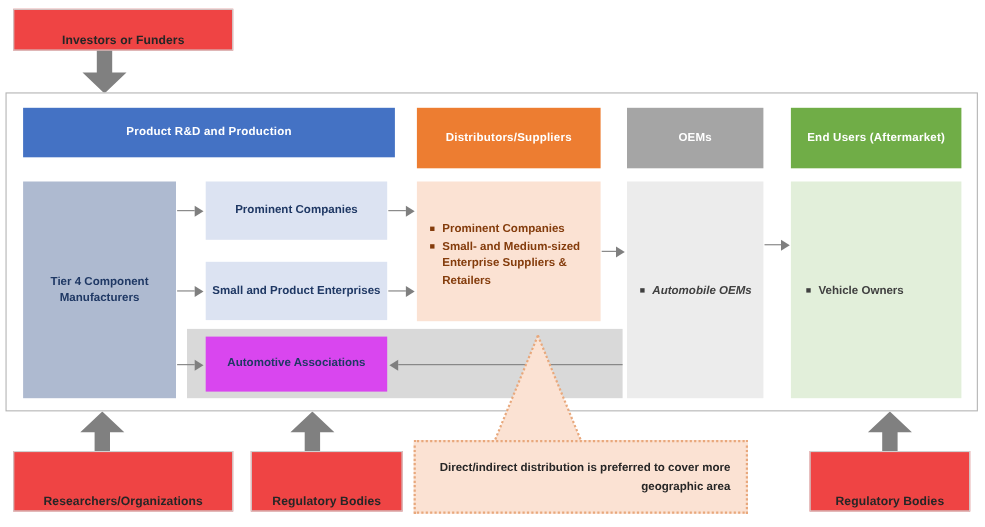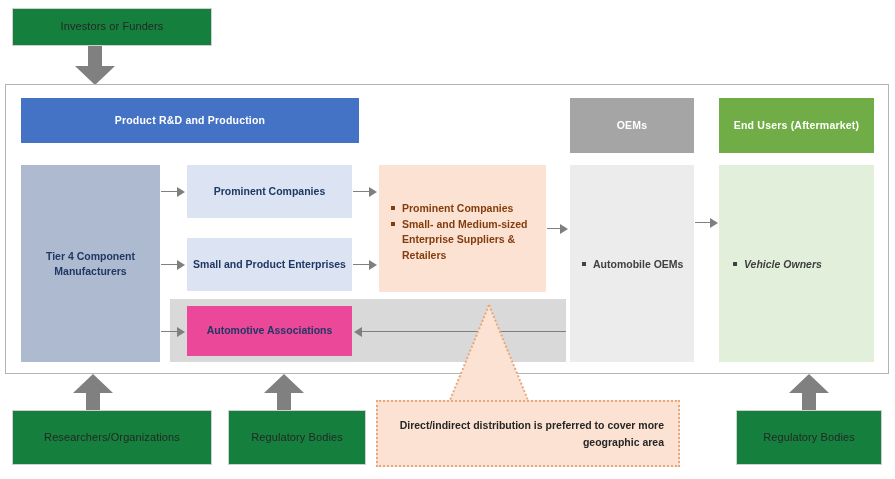--- a/index.html
+++ b/index.html
@@ -23,26 +23,27 @@
   .boxtext {
     display: flex;
     align-items: center;
     justify-content: center;
     text-align: center;
     line-height: 1.25;
   }
 
   
   .plate {
-    background: #15803d;
+    background: #ef4444;
     border: 1px solid #d0d0d0;
     color: #262626;
     font-size: 11px;
-    font-weight: normal;
+    font-weight: bold;
     letter-spacing: .1px;
+    align-items: flex-end;
   }
 
   
   #frame {
     position: absolute;
     left: 5px;
     top: 84px;
     width: 884px;
     height: 290px;
     border: 1px solid #b4b4b4;
@@ -122,20 +123,23 @@
   <svg class="fatarrow" style="left:74px; top:46px;" width="42" height="40" viewBox="0 0 42 40">
     <polygon points="14,0 28,0 28,20 41,20 21,39 1,20 14,20" fill="#808080"></polygon>
   </svg>
 
   <div id="frame"></div>
 
   <div class="abs hdr boxtext" style="left:21px; top:98px; width:338px; height:45px; background:#4472C4;">
     <span>Product R&amp;D and Production</span>
   </div>
 
+  <div class="abs hdr boxtext" style="left:379px; top:98px; width:167px; height:55px; background:#ED7D31;">
+    <span>Distributors/Suppliers</span>
+  </div>
 
   <div class="abs hdr boxtext" style="left:570px; top:98px; width:124px; height:55px; background:#A5A5A5;">
     <span>OEMs</span>
   </div>
 
   <div class="abs hdr boxtext" style="left:719px; top:98px; width:155px; height:55px; background:#70AD47;">
     <span>End Users (Aftermarket)</span>
   </div>
 
   <div class="abs" style="left:170px; top:299px; width:396px; height:63px; background:#D9D9D9;"></div>
@@ -152,46 +156,46 @@
     <span>Prominent Companies</span>
   </div>
 
   <div class="abs boxtext" style="left:187px; top:238px; width:165px; height:53px;
               background:#DCE3F2; color:#1F3864; font-size:10.5px;
               font-weight:bold;">
     <span>Small and Product Enterprises</span>
   </div>
 
   <div class="abs boxtext" style="left:187px; top:306px; width:165px; height:50px;
-              background:#ec4899; color:#1F3864; font-size:10.5px;
+              background:#d946ef; color:#1F3864; font-size:10.5px;
               font-weight:bold;">
     <span>Automotive Associations</span>
   </div>
 
   <div class="abs" style="left:379px; top:165px; width:167px; height:127px;
               background:#FBE2D3;">
     <div class="bullets" style="left:12px; top:36px; width:150px; color:#843C0C;">
       <ul>
         <li>Prominent Companies</li>
         <li>Small- and Medium-sized Enterprise Suppliers &amp; Retailers</li>
       </ul>
     </div>
   </div>
 
   <div class="abs" style="left:570px; top:165px; width:124px; height:197px;
               background:#ECECEC;">
-    <div class="bullets" style="left:12px; top:92px; width:110px; color:#404040;">
+    <div class="bullets" style="left:12px; top:92px; width:110px; color:#404040;font-style:italic;">
       <ul>
         <li>Automobile OEMs</li>
       </ul>
     </div>
   </div>
 
   <div class="abs" style="left:719px; top:165px; width:155px; height:197px;
-              background:#E2EFDA;font-style:italic;">
+              background:#E2EFDA;">
     <div class="bullets" style="left:14px; top:92px; width:135px; color:#404040;">
       <ul>
         <li>Vehicle Owners</li>
       </ul>
     </div>
   </div>
 
   <div class="conn" style="left:161px; top:191px; width:16px;"></div>
   <div class="conn-head head-right" style="left:177px; top:187px;"></div>
 

